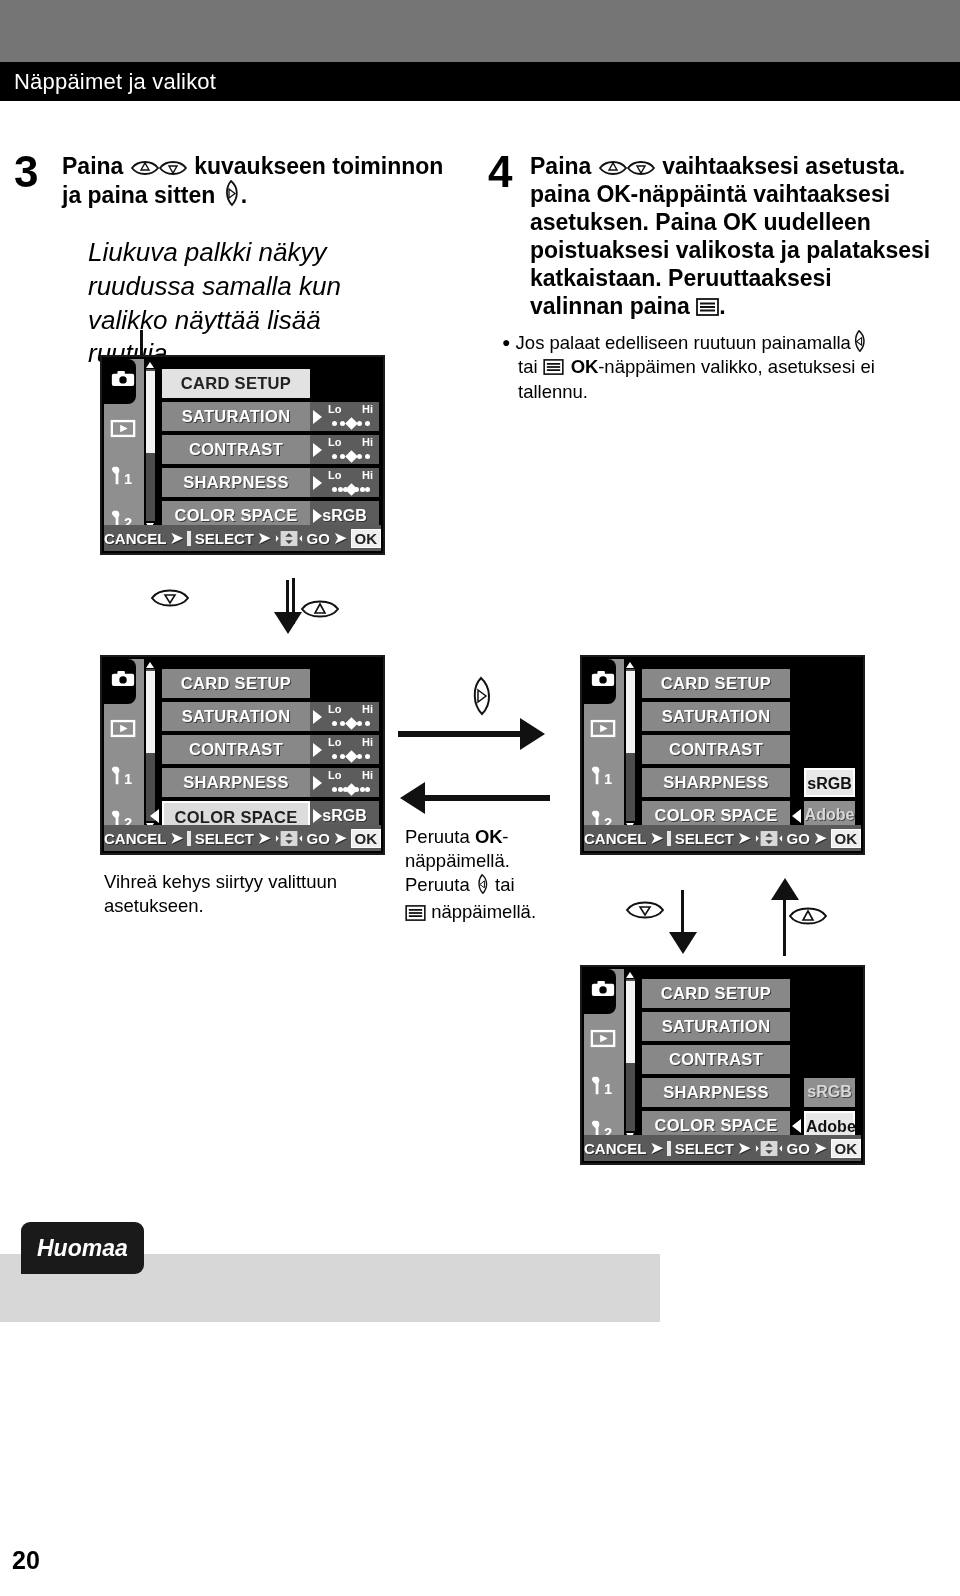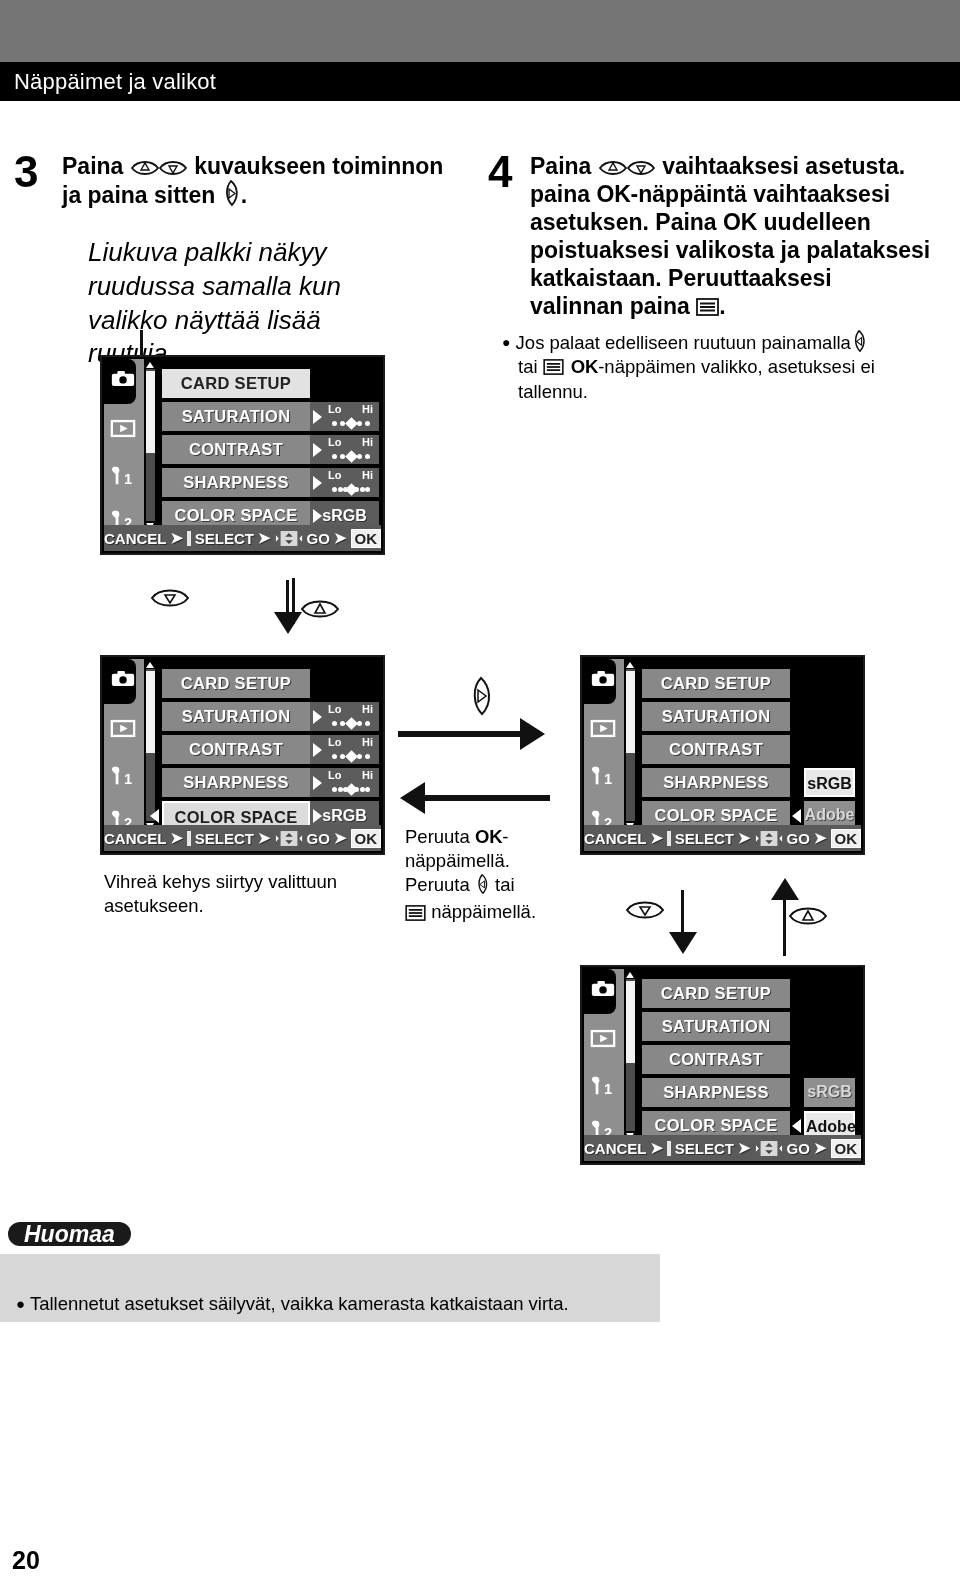--- a/index.html
+++ b/index.html
@@ -594,20 +594,16 @@
           <path d="M26 9 L29 5.5 L29 12.5 Z" fill="#fff"></path>
         </svg></span>
       <span>GO</span>
       <span>➤</span>
       <span class="okb">OK</span>
     </div>
   </div>
 
 <div class="notewrap" style="left:0;top:1222px;width:660px;height:100px;">
   <div class="notebody" style="left:0;top:32px;width:660px;height:68px;"></div>
-  <div class="notetab" style="left:8px;top:0;height:24px;border-radius:16px;">Huomaa</div>
-  <div class="noteline" style="left:16px;top:71px;">
-    <span class="bt">●</span>
-    <span>Tallennetut asetukset säilyvät, vaikka kamerasta katkaistaan virta.</span>
-  </div>
+  <div class="notetab" style="left:21px;top:0;height:52px;">Huomaa</div>
 </div>
 
 <div class="pagenum">20</div>
 
 </body></html>

